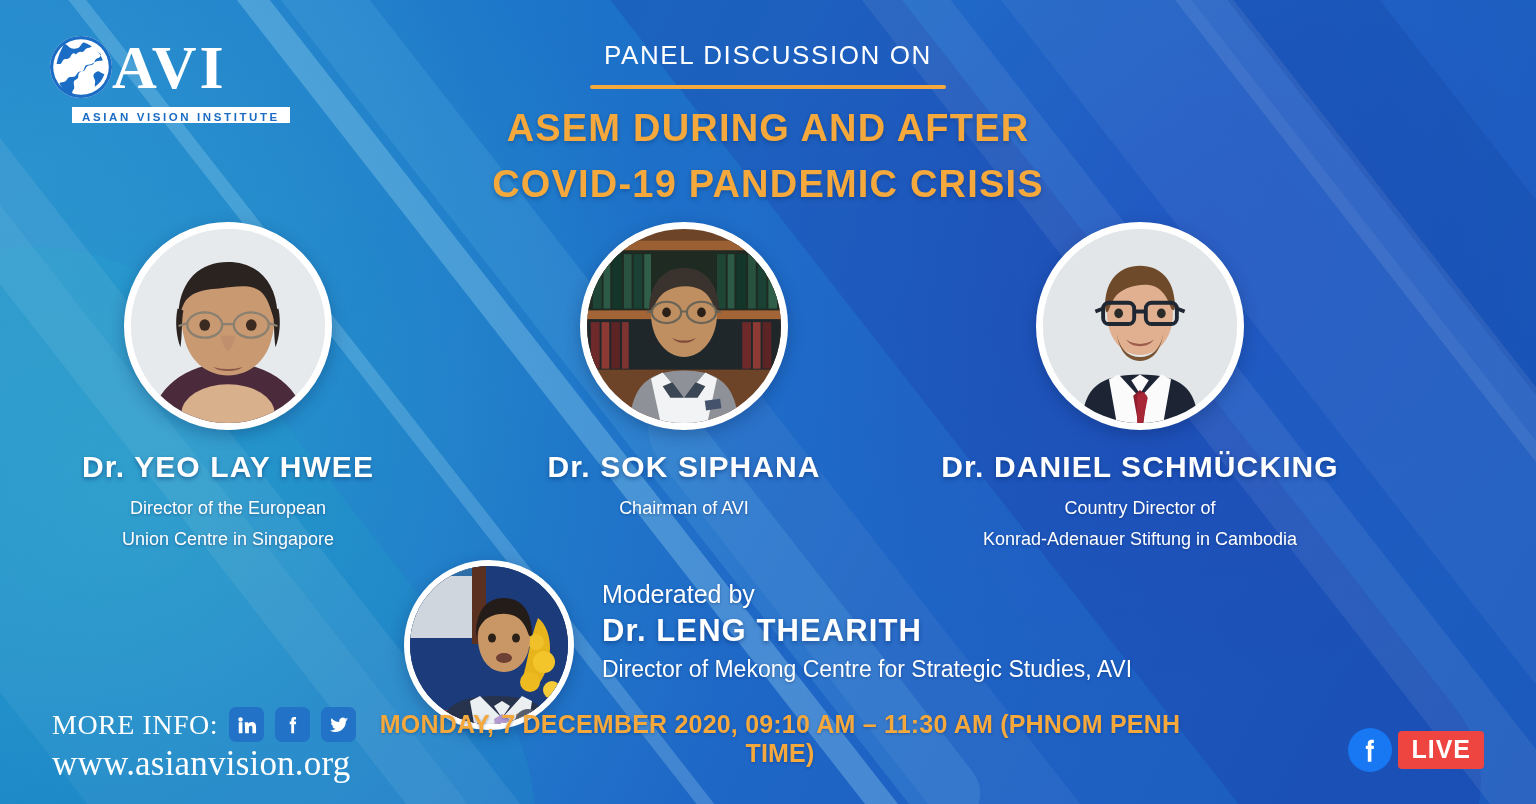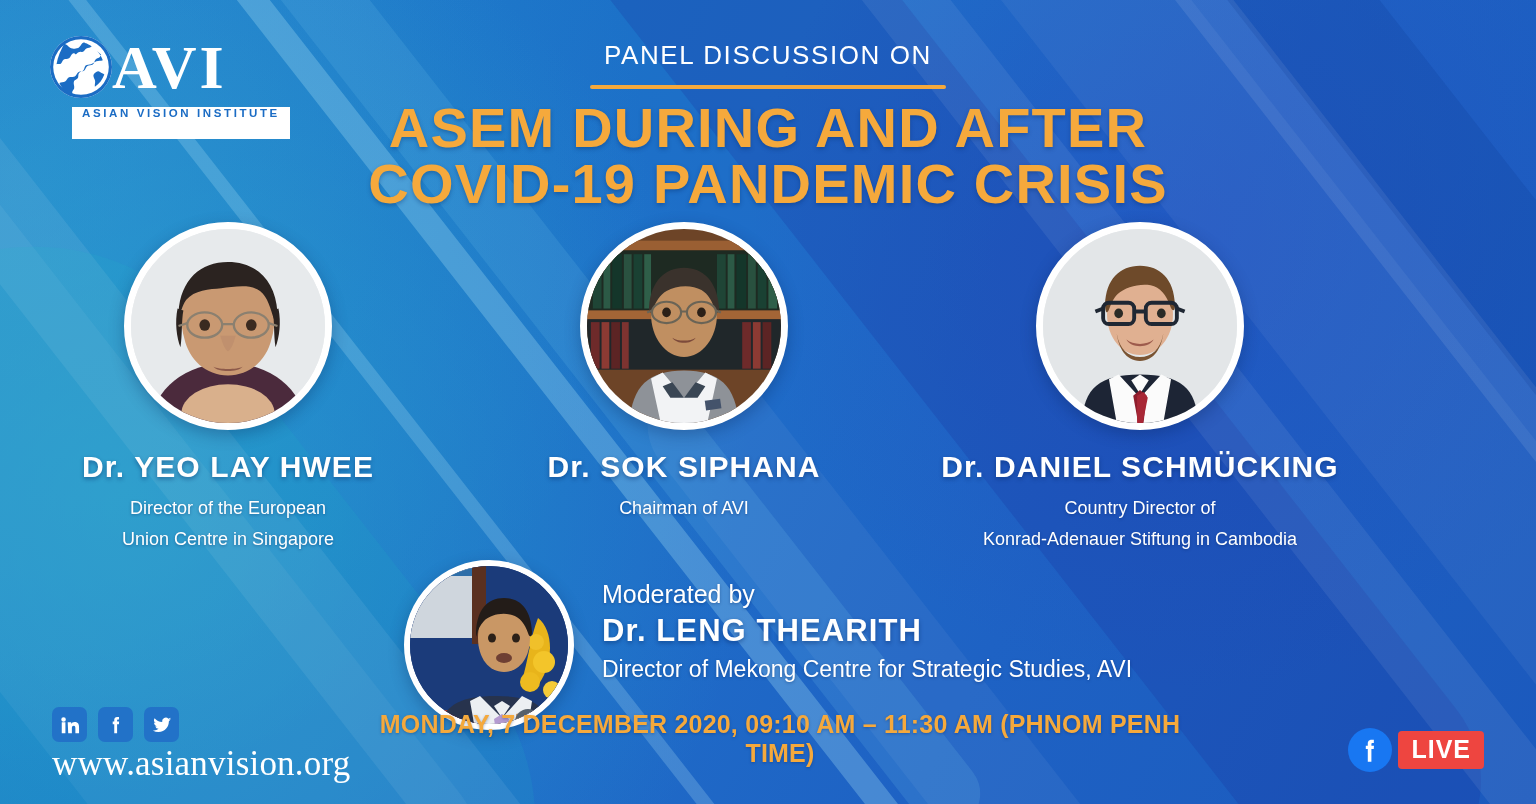--- a/index.html
+++ b/index.html
@@ -36,40 +36,40 @@
   
   .logo{position:absolute;left:48px;top:34px;width:240px;}
   .logo-row{display:flex;align-items:center;gap:4px;}
   .globe{width:66px;height:66px;flex:0 0 auto;}
   .logo-avi{
     color:#ffffff;font-family:"Liberation Serif", serif;
     font-size:62px;line-height:62px;font-weight:700;letter-spacing:3px;
     margin-left:-6px;
   }
   .logo-bar{
-    margin-top:7px;background:#ffffff;height:32px;width:218px;margin-left:24px;
-    display:flex;align-items:flex-start;justify-content:center;
+    margin-top:7px;background:#ffffff;height:16px;width:218px;margin-left:24px;
+    display:flex;align-items:flex-end;justify-content:center;
   }
   .logo-bar span{
     color:#1b6cc4;font-size:11.5px;font-weight:700;letter-spacing:2.6px;
     font-family:"Liberation Sans", sans-serif;
   }
 
   
   .kicker{
     position:absolute;top:40px;left:0;width:1536px;text-align:center;
     color:#ffffff;font-size:26px;letter-spacing:1.6px;font-weight:400;
   }
   .kicker-rule{
     position:absolute;top:85px;left:50%;transform:translateX(-50%);
     width:356px;height:4px;background:#f5a93c;border-radius:2px;
   }
   .title{
     position:absolute;top:100px;left:0;width:1536px;text-align:center;
-    color:#f5a93c;font-weight:700;font-size:56px;line-height:56px;
+    color:#f5a93c;font-weight:700;font-size:38px;line-height:56px;
     letter-spacing:1.2px;
     text-shadow:0 2px 4px rgba(0,40,100,.35);
   }
 
   
   .panel{position:absolute;top:222px;left:0;width:1368px;display:flex;}
   .speaker{flex:1 1 0;text-align:center;position:relative;}
 
   .avatar{
     width:208px;height:208px;border-radius:50%;margin:0 auto;
@@ -321,20 +321,21 @@
     </div>
     <div class="mod-text">
       <div class="mod-by">Moderated by</div>
       <div class="mod-name">Dr. LENG THEARITH</div>
       <div class="mod-role">Director of Mekong Centre for Strategic Studies, AVI</div>
     </div>
   </div>
 
   <div class="more-info">
     <div class="mi-row">
+      <span class="mi-label">MORE INFO:</span>
       <a class="soc">
         <svg width="22" height="22" viewBox="0 0 24 24" fill="#ffffff">
             <path d="M4.98 3.5a2.5 2.5 0 1 1 0 5 2.5 2.5 0 0 1 0-5zM3 9h4v12H3zM9.5 9h3.8v1.7h.05c.53-1 1.83-2.05 3.76-2.05 4.02 0 4.76 2.6 4.76 6V21h-4v-5.3c0-1.26-.02-2.9-1.77-2.9-1.78 0-2.05 1.38-2.05 2.8V21h-4z"></path>
           </svg>
       </a>
       <a class="soc">
         <svg width="22" height="22" viewBox="0 0 24 24" fill="#ffffff">
             <path d="M15.4 8.3h-2.2V6.9c0-.7.5-.9.8-.9h1.3V3.2L13.4 3.2c-2.7 0-3.3 2-3.3 3.3v1.8H8.4v2.9h1.7V21h3.1v-9.8h2z"></path>
           </svg>
       </a>

